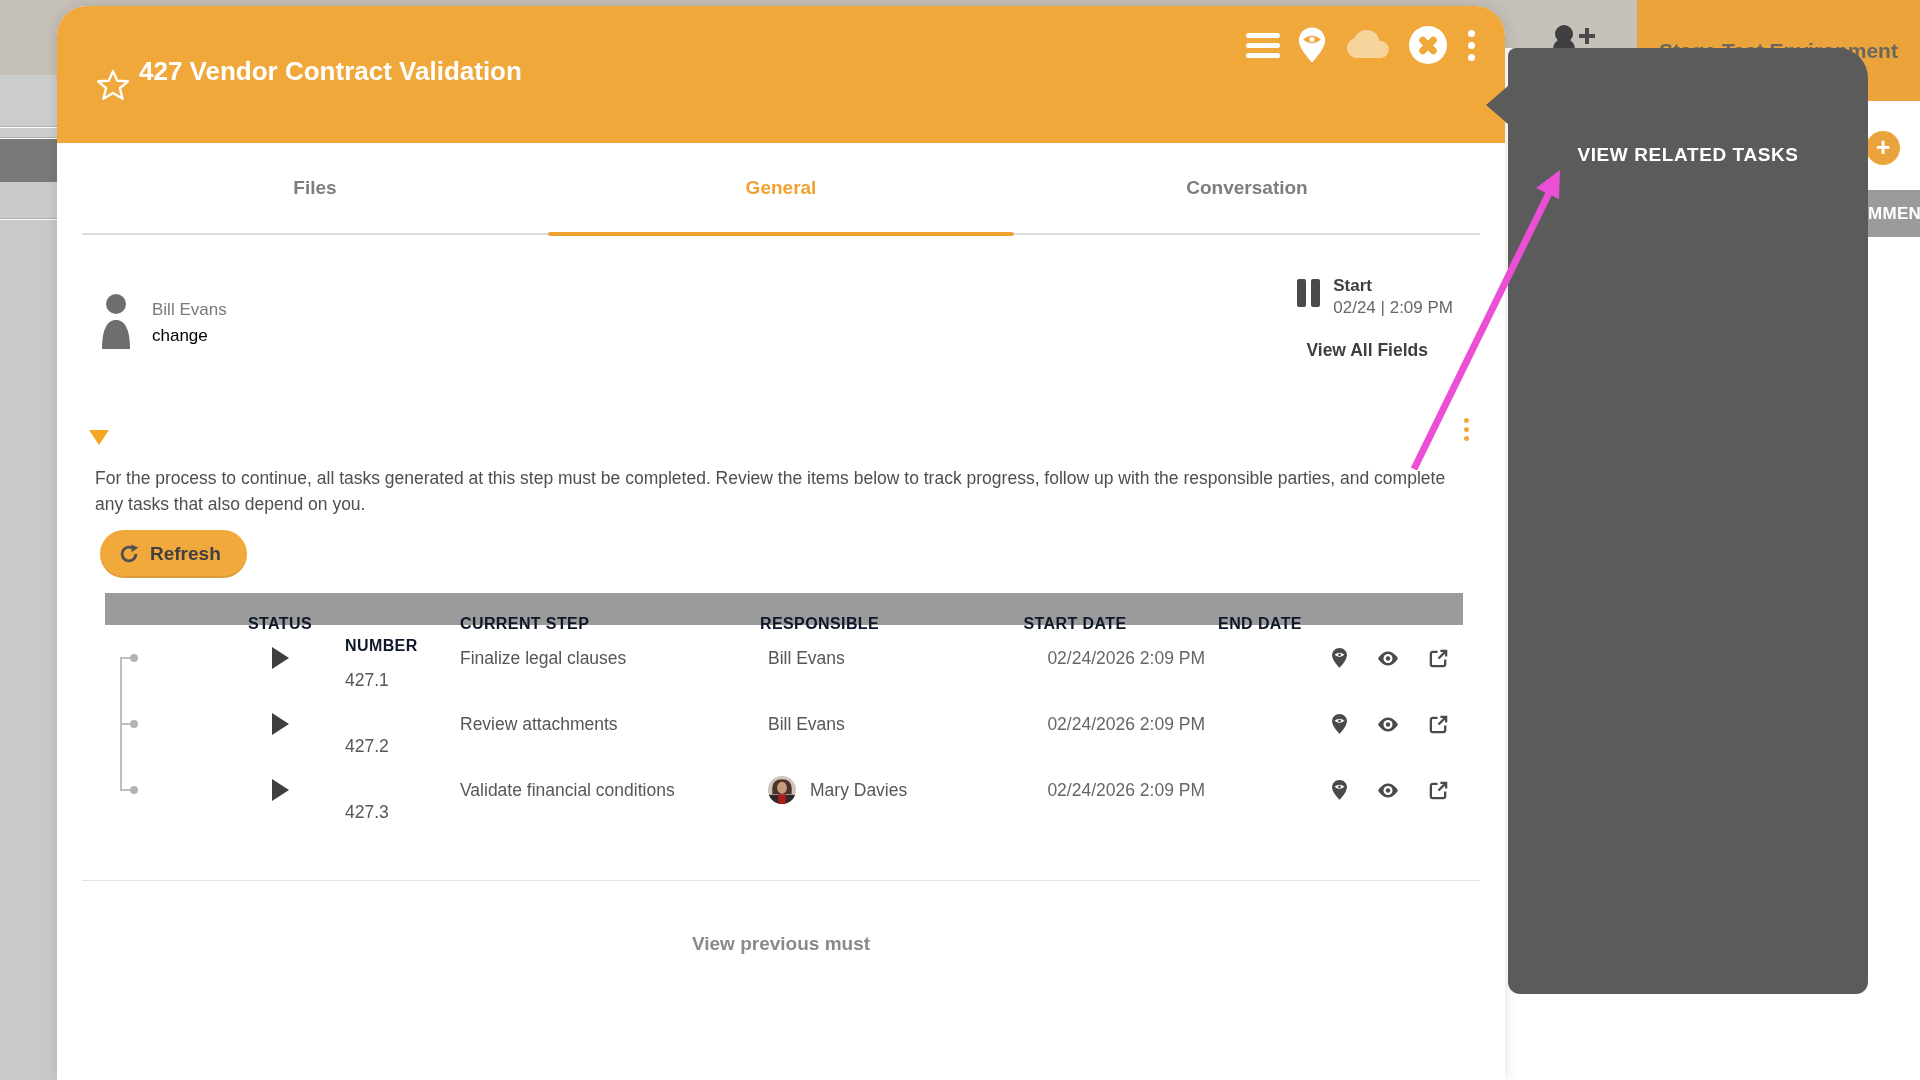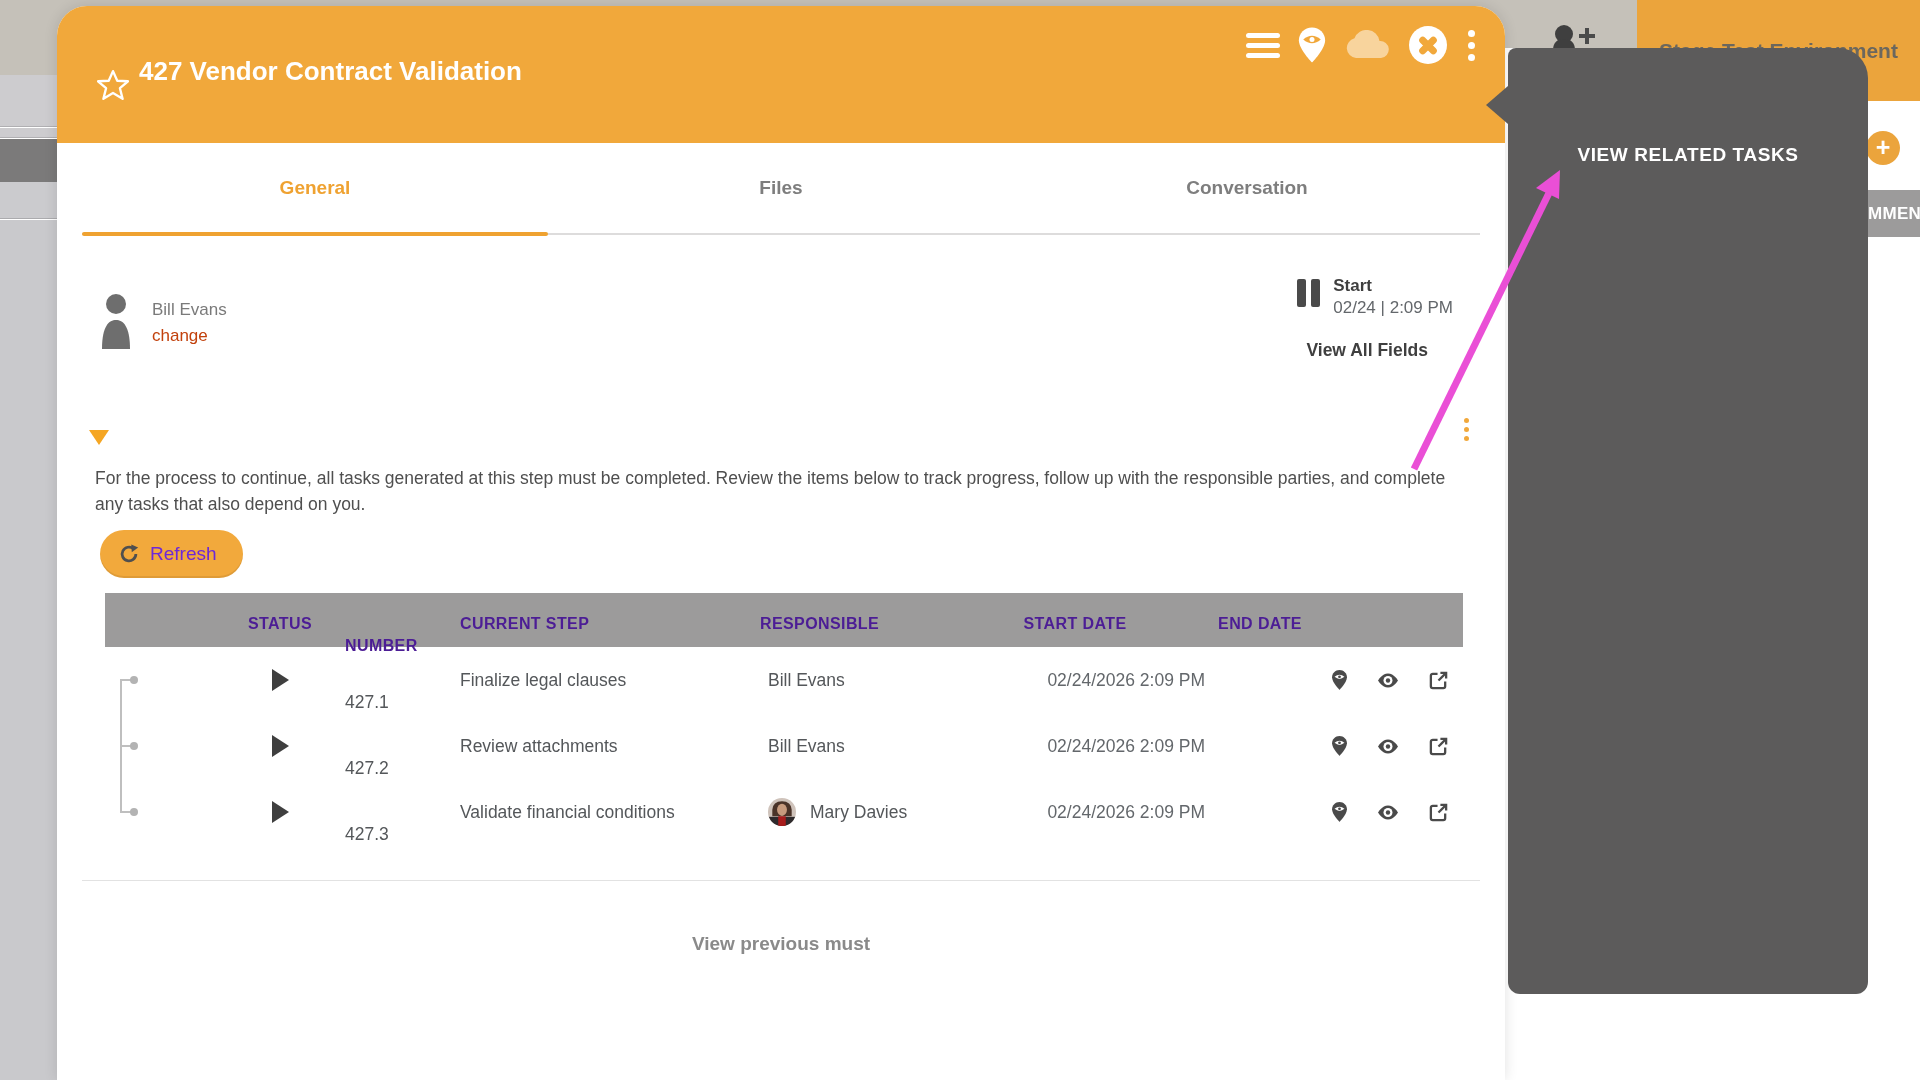--- a/index.html
+++ b/index.html
@@ -48,46 +48,46 @@
 
   .tabs { display:flex; height:92px; margin:0 25px; border-bottom:2px solid #DDDCDC; }
   .tab { flex:1; display:flex; align-items:center; justify-content:center;
     font-size:19px; font-weight:bold; color:#7E7E7E; position:relative; cursor:pointer; }
   .tab.active { color:#EFA231; }
   .tab.active::after { content:''; position:absolute; left:0; right:0; bottom:-3px;
     height:4px; background:#EFA231; border-radius:2px; }
 
   .assignee-avatar { position:absolute; left:43px; top:287px; }
   .assignee-name  { position:absolute; left:95px; top:294px; font-size:17px; color:#7A7A7A; }
-  .assignee-change{ position:absolute; left:95px; top:320px; font-size:17px; color:#c2410c; cursor:pointer; }
+  .assignee-change{ position:absolute; left:95px; top:320px; font-size:17px; color:#000000; cursor:pointer; }
 
   .start-block { position:absolute; right:52px; top:270px; display:flex; gap:13px; }
   .pause-icon { display:flex; gap:5px; padding-top:3px; }
   .pause-icon span { width:9px; height:28px; background:#4A4A4A; border-radius:2px; }
   .start-label { font-size:17px; font-weight:bold; color:#3F3F3F; }
   .start-value { font-size:17px; color:#63676B; margin-top:2px; }
   .view-all-fields { position:absolute; right:77px; top:334px; font-size:17.5px; font-weight:bold; color:#3F3F3F; cursor:pointer; }
 
   .section-caret { position:absolute; left:32px; top:424px; width:0; height:0;
     border-left:10px solid transparent; border-right:10px solid transparent;
     border-top:15px solid #F5A623; cursor:pointer; }
   .section-kebab { position:absolute; right:36px; top:412px; display:flex; flex-direction:column; gap:4px; cursor:pointer; }
   .section-kebab span { width:5px; height:5px; border-radius:50%; background:#F1A83B; }
 
   .instructions { position:absolute; left:38px; top:459px; width:1372px;
     font-size:17.5px; line-height:26px; color:#4F4F4F; }
 
   .refresh-btn { position:absolute; left:43px; top:524px; height:48px; padding:0 26px 0 18px;
     border-radius:26px; background:#F2A93C; display:flex; align-items:center; gap:10px;
     border:none; cursor:pointer; box-shadow:inset 0 -2px 0 rgba(0,0,0,.08); }
-  .refresh-btn span { color:#6d28d9; font-weight:normal; font-size:19px; }
+  .refresh-btn span { color:#404040; font-weight:bold; font-size:19px; }
 
   .task-table { position:absolute; left:48px; top:587px; width:1358px; }
   .tgrid { display:grid; grid-template-columns:115px 120px 120px 300px 185px 260px 110px 148px; align-items:center; }
-  .thead { height:54px; background:#9C9B9B; color:#4c1d95; font-weight:bold; font-size:16px; letter-spacing:.4px; }
+  .thead { height:32px; background:#9C9B9B; color:#0f172a; font-weight:bold; font-size:16px; letter-spacing:.4px; }
   .c-center { text-align:center; }
   .c-pad { padding-left:5px;margin-top:44px; }
   .tbody { position:relative; }
   .trow { height:66px; font-size:17.5px; color:#54575A; }
   .play-icon { width:0; height:0; border-left:17px solid #3F3F3F;
     border-top:11px solid transparent; border-bottom:11px solid transparent;
     margin:0 auto; cursor:pointer; }
   .cell-resp { display:flex; align-items:center; gap:14px; padding-left:8px; }
   .cell-date { text-align:right; color:#63676B; }
   .cell-icons { display:flex; justify-content:flex-end; align-items:center; gap:28px; padding-right:14px; }
@@ -183,25 +183,25 @@
           </span>
         <span class="kebab-icon">
           <span></span>
             <span></span>
             <span></span>
         </span>
       </div>
     </div>
 
     <div class="tabs">
+      <div class="tab">
+        <span>Files</span>
+      </div>
       <div class="tab active">
         <span>General</span>
-      </div>
-      <div class="tab">
-        <span>Files</span>
       </div>
       <div class="tab">
         <span>Conversation</span>
       </div>
     </div>
 
     <span class="assignee-avatar">
       <svg width="32" height="56" viewBox="0 0 32 56">
         <circle cx="16" cy="11" r="10" fill="#6E6E6E"></circle>
         <path d="M2 56 C2 33 9 27 16 27 C23 27 30 33 30 56 Z" fill="#6E6E6E"></path>

